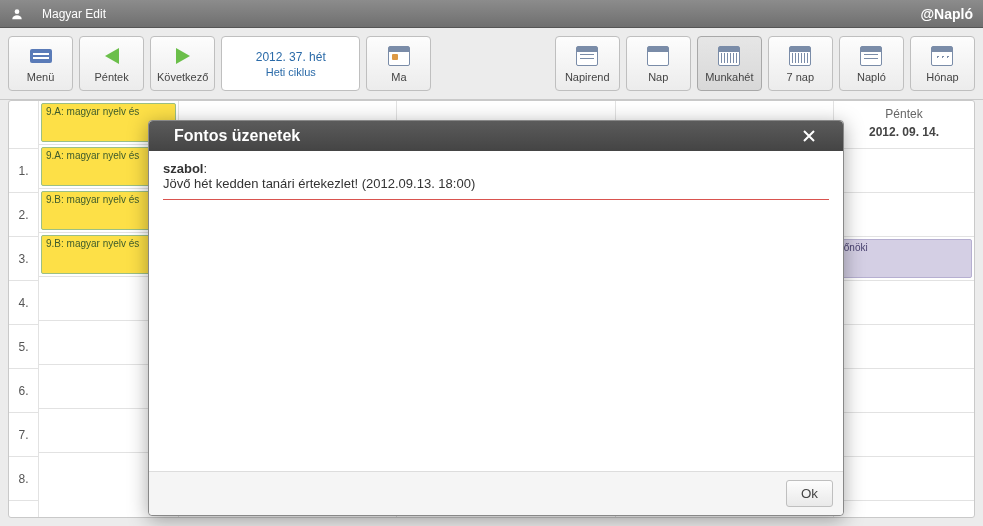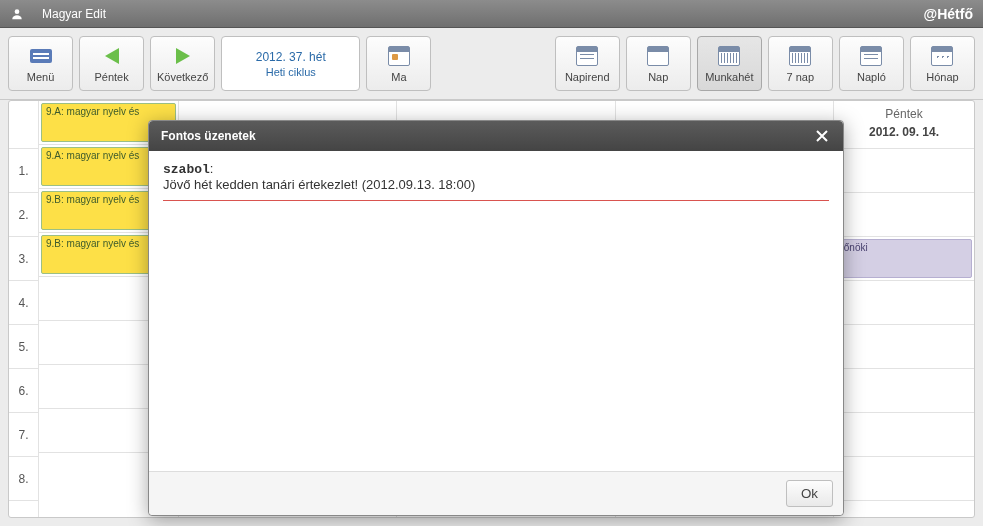--- a/index.html
+++ b/index.html
@@ -130,33 +130,33 @@
   flex-direction: column;
   z-index: 100;
 }
 .modal-title {
   height: 30px;
   background: linear-gradient(#5b5b5b,#444);
   color: #fff;
   display: flex;
   align-items: center;
   justify-content: space-between;
-  padding: 0 12px;
+  padding: 0 25px;
   font-weight: bold;
-  font-size: 12px;
+  font-size: 16px;
   border-radius: 4px 4px 0 0;
 }
 .modal-close { cursor: pointer; width: 18px; height: 18px; display: flex; align-items: center; justify-content: center; }
 .modal-body {
   flex: 1;
   padding: 10px 14px;
   color: #333;
   font-size: 13px;
 }
-.msg-sender { font-weight: bold; font-family: Liberation Mono, monospace; }
+.msg-sender { font-weight: bold; }
 .msg-sep {
   border: none;
   border-top: 1px solid #d9534f;
   margin-top: 8px;
 }
 .modal-footer {
   height: 44px;
   border-top: 1px solid #ddd;
   background: #f5f5f5;
   display: flex;
@@ -196,21 +196,21 @@
 <div class="topbar">
   <div class="topbar-left">
     <span class="user-icon">
       <svg viewBox="0 0 24 24" fill="#fff">
           <circle cx="12" cy="8" r="4"></circle>
           <path d="M4 20c0-4 4-6 8-6s8 2 8 6v1H4z"></path>
         </svg>
     </span>
     <span>Magyar Edit</span>
   </div>
-  <span class="app-name">@Hétfő</span>
+  <span class="app-name">@Napló</span>
 </div>
 
 <div class="toolbar">
   <div class="tbtn">
     <div class="icon">
         <div class="menu-icon"></div>
       </div>
     <span>Menü</span>
   </div>
   <div class="tbtn">

